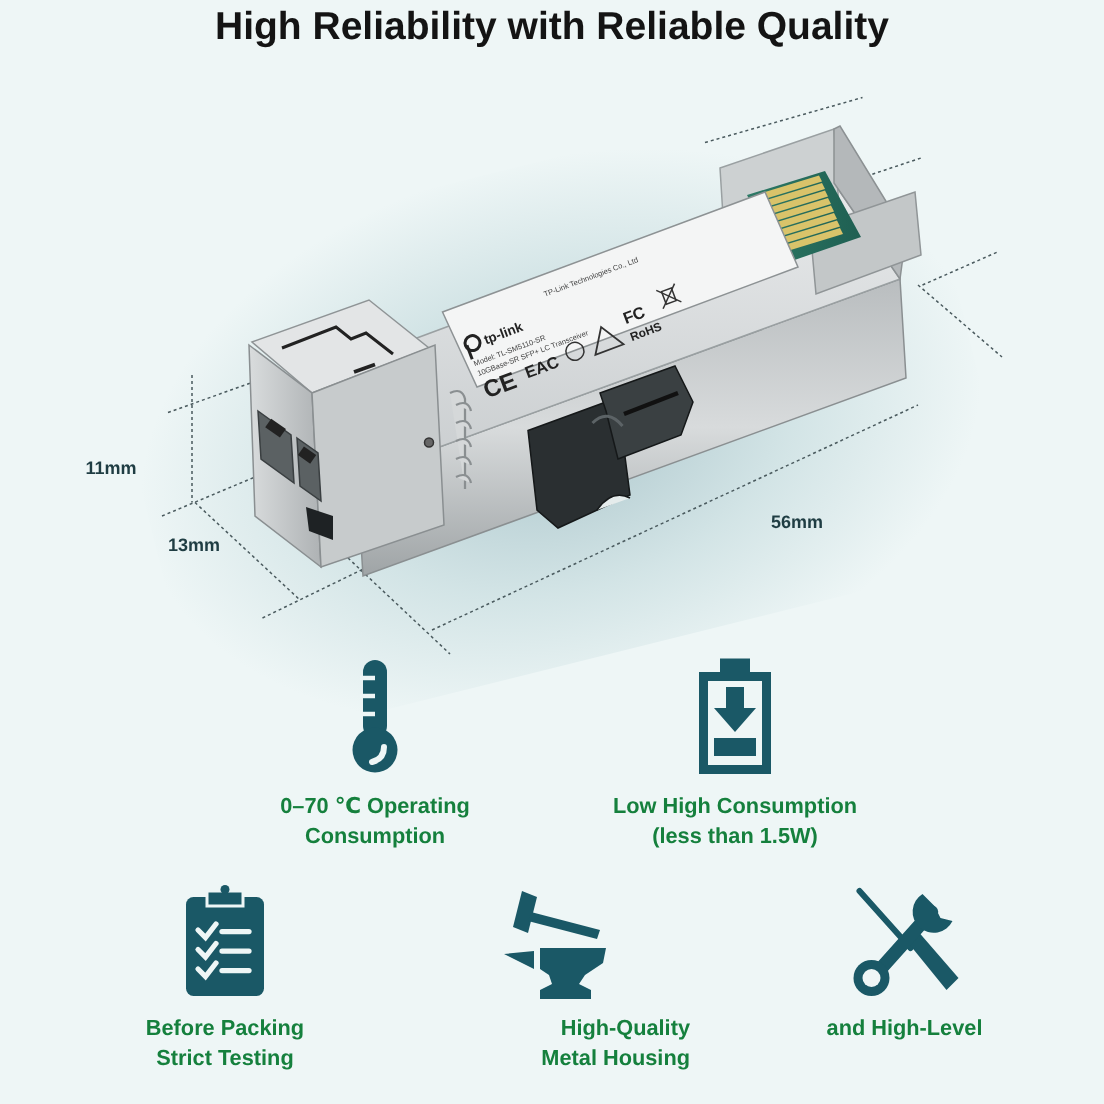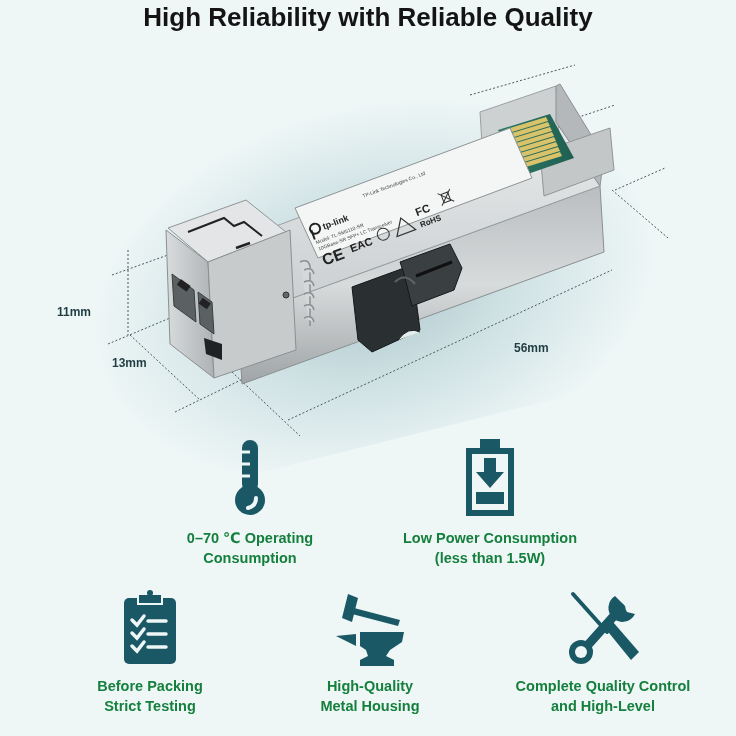--- a/index.html
+++ b/index.html
@@ -44,21 +44,21 @@
       font-size: 14.5px;
       font-weight: bold;
       color: #15803d;
       line-height: 20px;
     }
     .feature .icon { display: block; margin: 0 auto 10px auto; }
     .feature .cap { display: block; white-space: nowrap; }
     .f-temp { left: 150px; top: 438px; width: 200px; }
     .f-power { left: 380px; top: 438px; width: 220px; }
     .f-test { left: 55px; top: 590px; width: 190px; }
-    .f-metal { left: 280px; top: 590px; width: 180px; }
+    .f-metal { left: 280px; top: 590px; width: 180px; text-align: right; }
     .f-qc { left: 470px; top: 590px; width: 266px; }
   </style>
 </head>
 <body>
 
 <div class="page">
 
   <div class="shadow-glow"></div>
 
   <h1 class="headline">High Reliability with Reliable Quality</h1>
@@ -198,21 +198,21 @@
 
   <div class="feature f-power">
     <svg class="icon" width="60" height="80" viewBox="0 0 60 80">
       <rect x="20" y="1" width="20" height="9" fill="#1a5866"></rect>
       <rect x="6" y="10" width="48" height="68" fill="#1a5866"></rect>
       <rect x="12" y="16" width="36" height="56" fill="#eef6f6"></rect>
       <rect x="24" y="20" width="12" height="16" fill="#1a5866"></rect>
       <polygon points="16,34 44,34 30,50" fill="#1a5866"></polygon>
       <rect x="16" y="54" width="28" height="12" fill="#1a5866"></rect>
     </svg>
-    <span class="cap">Low Power Consumption</span>
+    <span class="cap">Low High Consumption</span>
     <span class="cap">(less than 1.5W)</span>
   </div>
 
   <div class="feature f-test">
     <svg class="icon" width="56" height="76" viewBox="0 0 56 76">
       <rect x="2" y="8" width="52" height="66" rx="5" fill="#1a5866"></rect>
       <rect x="16" y="4" width="24" height="10" fill="#1a5866" stroke="#eef6f6" stroke-width="2"></rect>
       <circle cx="28" cy="3" r="3" fill="#1a5866"></circle>
       <g stroke="#eef6f6" stroke-width="3.5" fill="none" stroke-linecap="round">
         <polyline points="10,30 15,35 22,26"></polyline>
@@ -242,17 +242,16 @@
     <svg class="icon" width="76" height="76" viewBox="0 0 76 76">
 
       <line x1="8" y1="4" x2="42" y2="42" stroke="#1a5866" stroke-width="4" stroke-linecap="round"></line>
       <polygon points="40,38 48,32 74,62 66,70" fill="#1a5866"></polygon>
 
       <line x1="56" y1="18" x2="22" y2="56" stroke="#1a5866" stroke-width="9" stroke-linecap="round"></line>
       <path d="M50,6 a14,14 0 1 0 20,18 l-8,-2 -4,-8 z" fill="#1a5866"></path>
       <circle cx="16" cy="62" r="12" fill="#1a5866"></circle>
       <circle cx="16" cy="62" r="6" fill="#eef6f6"></circle>
     </svg>
-    <span class="cap">Complete Quality Control</span>
     <span class="cap">and High-Level</span>
   </div>
 
 </div>
 
 </body></html>

